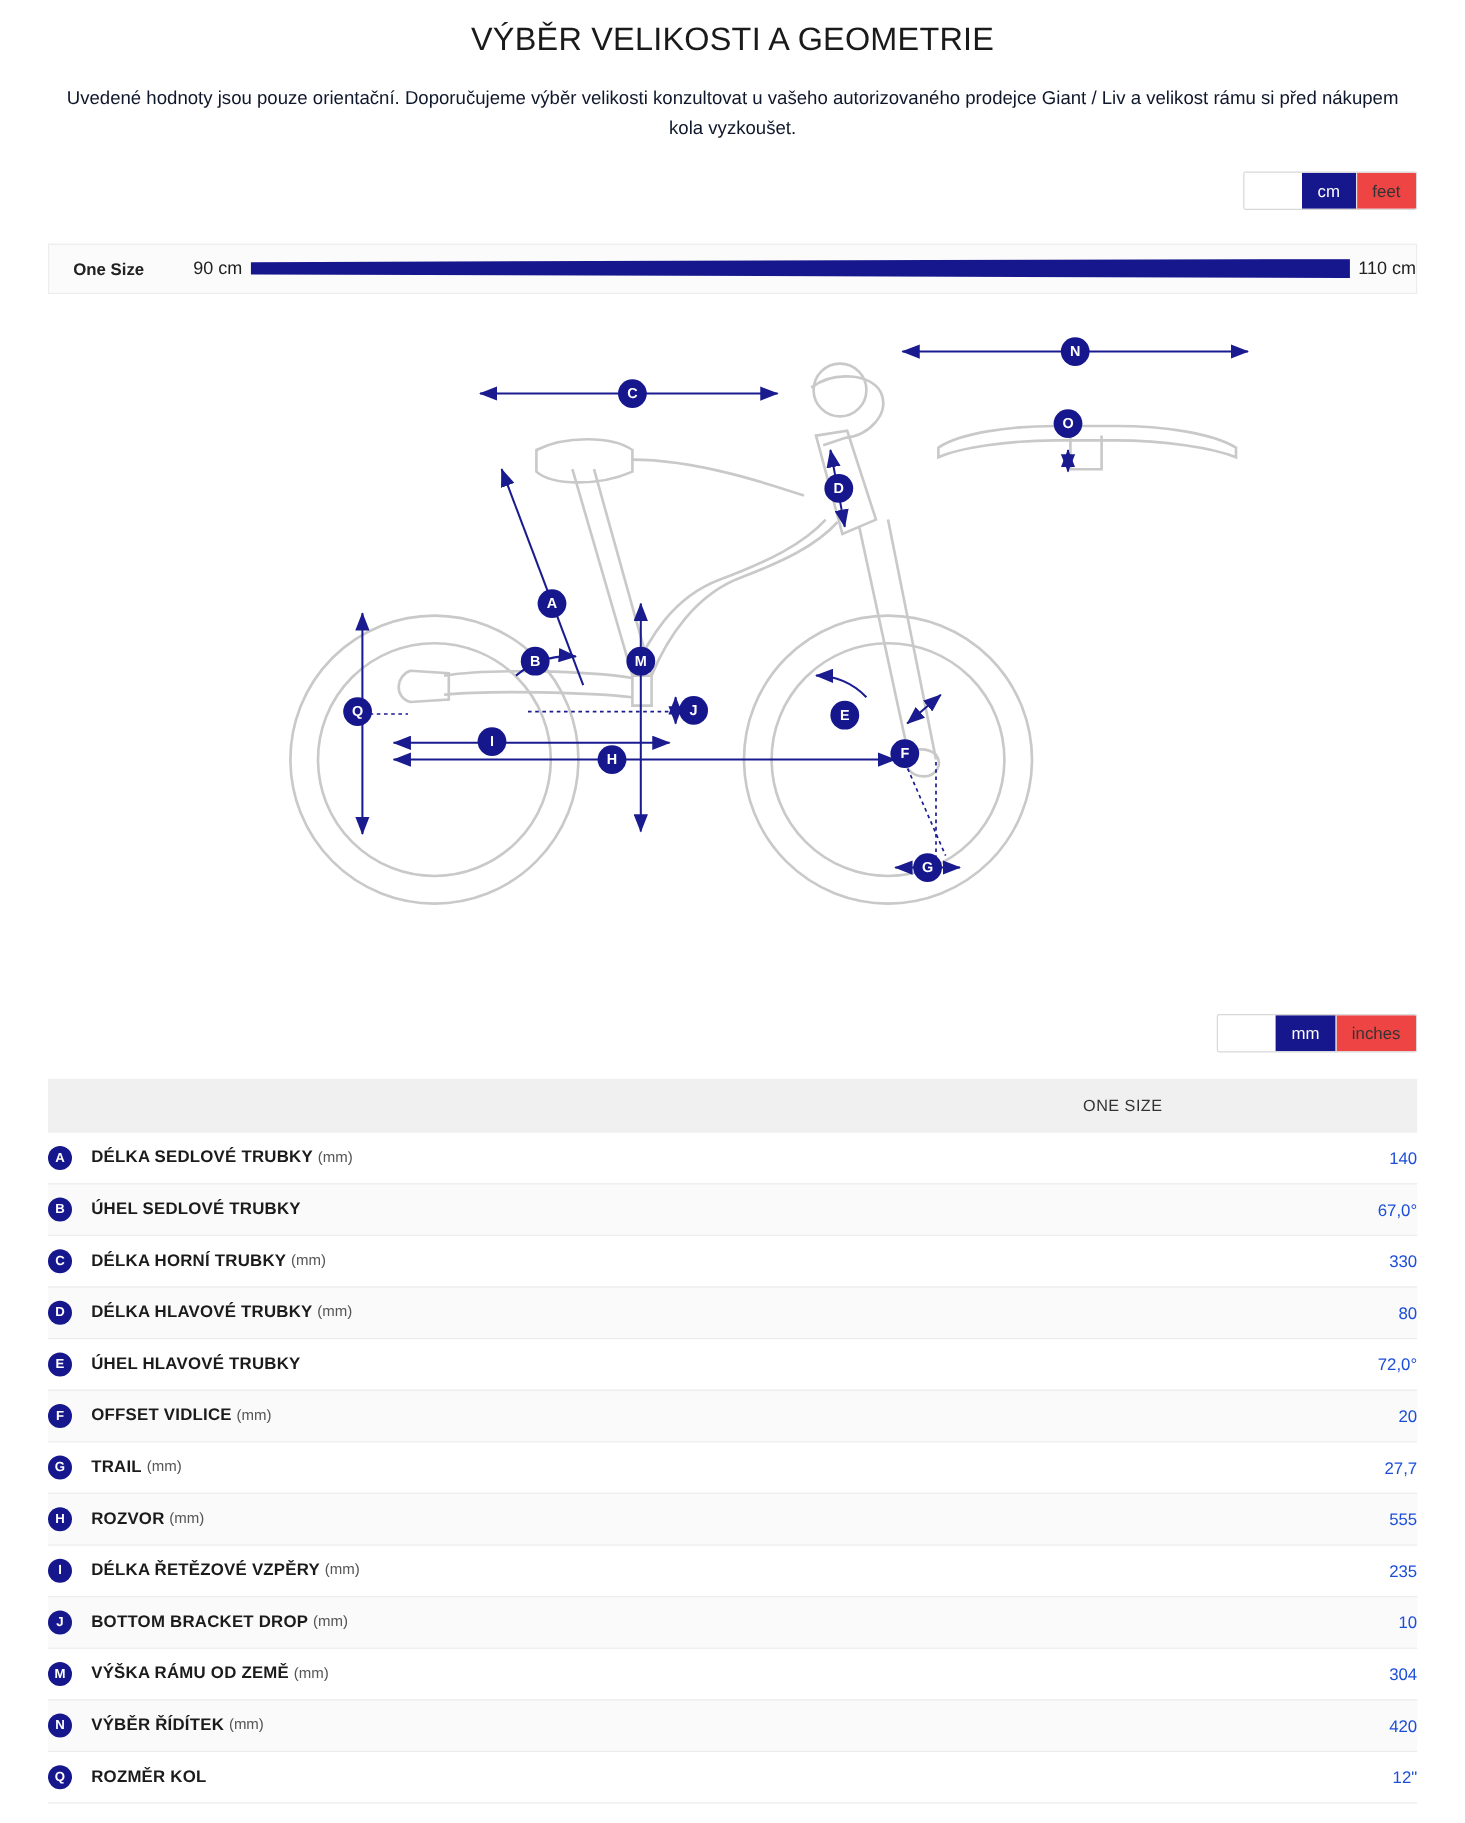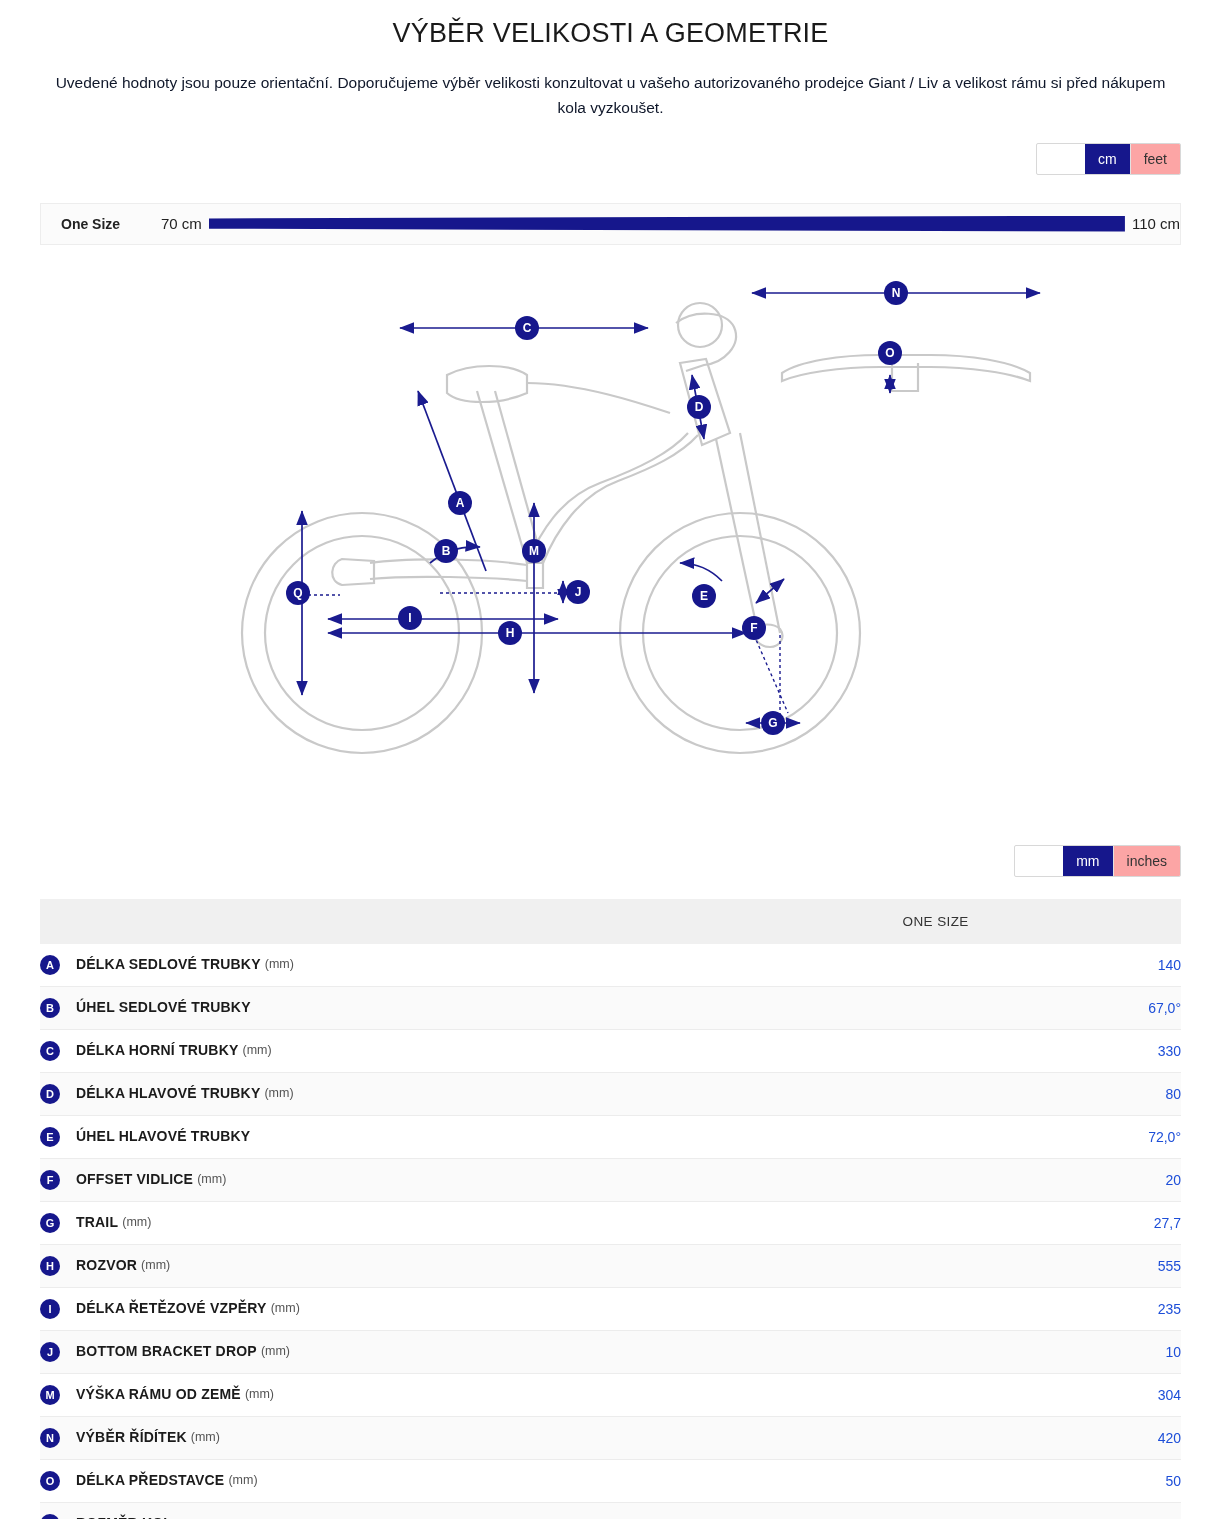--- a/index.html
+++ b/index.html
@@ -37,21 +37,21 @@
     display: inline-flex;
     border: 1px solid #d8d8d8;
     border-radius: 2px;
     overflow: hidden;
     height: 32px;
   }
   .unit-btn {
     font-size: 14px;
     padding: 0 13px;
     display: flex; align-items: center; justify-content: center;
-    background: #fca5a5;
+    background: #ef4444;
     color: #333;
     border: none;
     cursor: pointer;
     font-family: "Liberation Sans", sans-serif;
   }
   .unit-btn.active { background: #16178c; color: #ffffff; margin-left: 48px; }
   .unit-btn + .unit-btn { border-left: 1px solid #e2e2e2; }
 
   
   .sizebar-wrap {
@@ -144,21 +144,21 @@
 
   <div class="unit-toggle-row">
     <div class="unit-toggle">
       <button class="unit-btn active">cm</button>
       <button class="unit-btn">feet</button>
     </div>
   </div>
 
   <div class="sizebar-wrap">
     <div class="sizebar-label">One Size</div>
-    <div class="sizebar-min">70 cm</div>
+    <div class="sizebar-min">90 cm</div>
     <div class="sizebar-track">
       <div class="sizebar-fill"></div>
     </div>
     <div class="sizebar-max">110 cm</div>
   </div>
 
   <div class="diagram-wrap">
     <svg class="geo" width="1141" height="560" viewBox="0 0 1141 560" xmlns="http://www.w3.org/2000/svg">
       <defs>
         <marker id="arr" markerWidth="9" markerHeight="7" refX="8.5" refY="3.5" orient="auto">
@@ -352,24 +352,20 @@
           </tr>
           <tr>
             <td class="label-cell"><span class="row-badge">M</span><span class="row-label">VÝŠKA RÁMU OD ZEMĚ</span><span class="row-unit">(mm)</span></td>
             <td class="value-cell">304</td>
           </tr>
           <tr>
             <td class="label-cell"><span class="row-badge">N</span><span class="row-label">VÝBĚR ŘÍDÍTEK</span><span class="row-unit">(mm)</span></td>
             <td class="value-cell">420</td>
           </tr>
           <tr>
-            <td class="label-cell"><span class="row-badge">O</span><span class="row-label">DÉLKA PŘEDSTAVCE</span><span class="row-unit">(mm)</span></td>
-            <td class="value-cell">50</td>
-          </tr>
-          <tr>
             <td class="label-cell"><span class="row-badge">Q</span><span class="row-label">ROZMĚR KOL</span><span class="row-unit"></span></td>
             <td class="value-cell">12"</td>
           </tr>
         </tbody>
     </table>
   </div>
 
 </div>
 
 </body></html>

